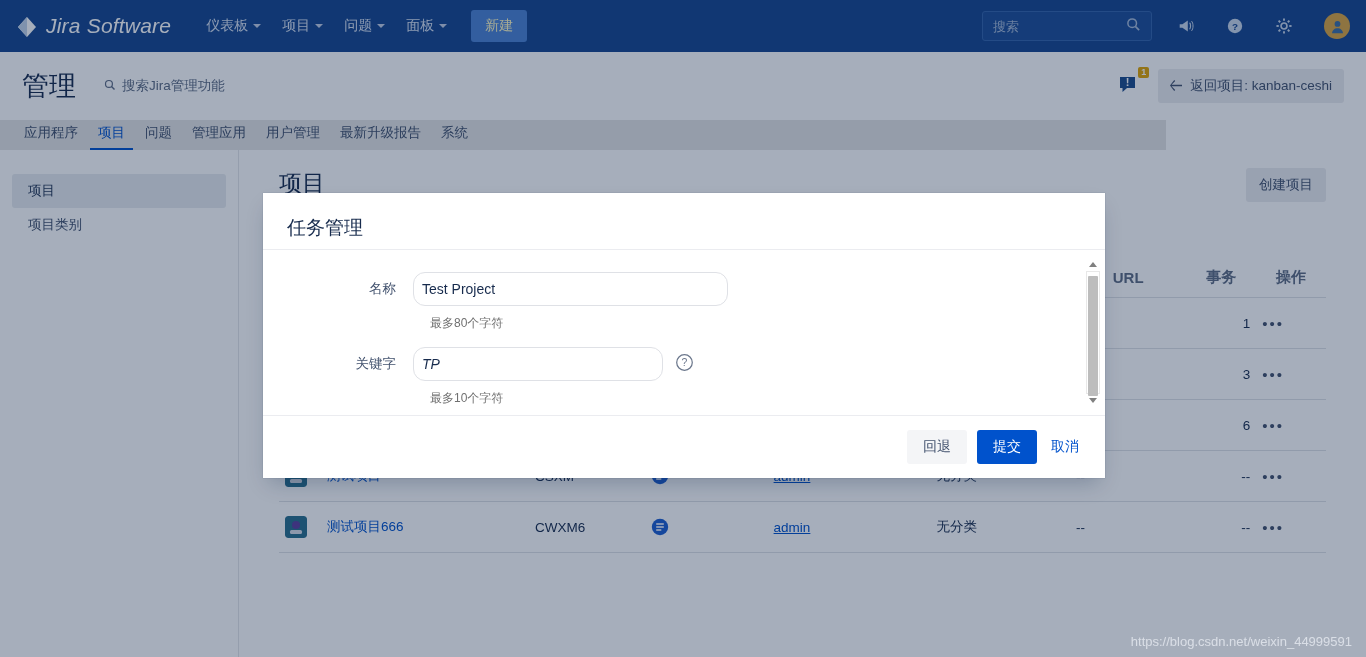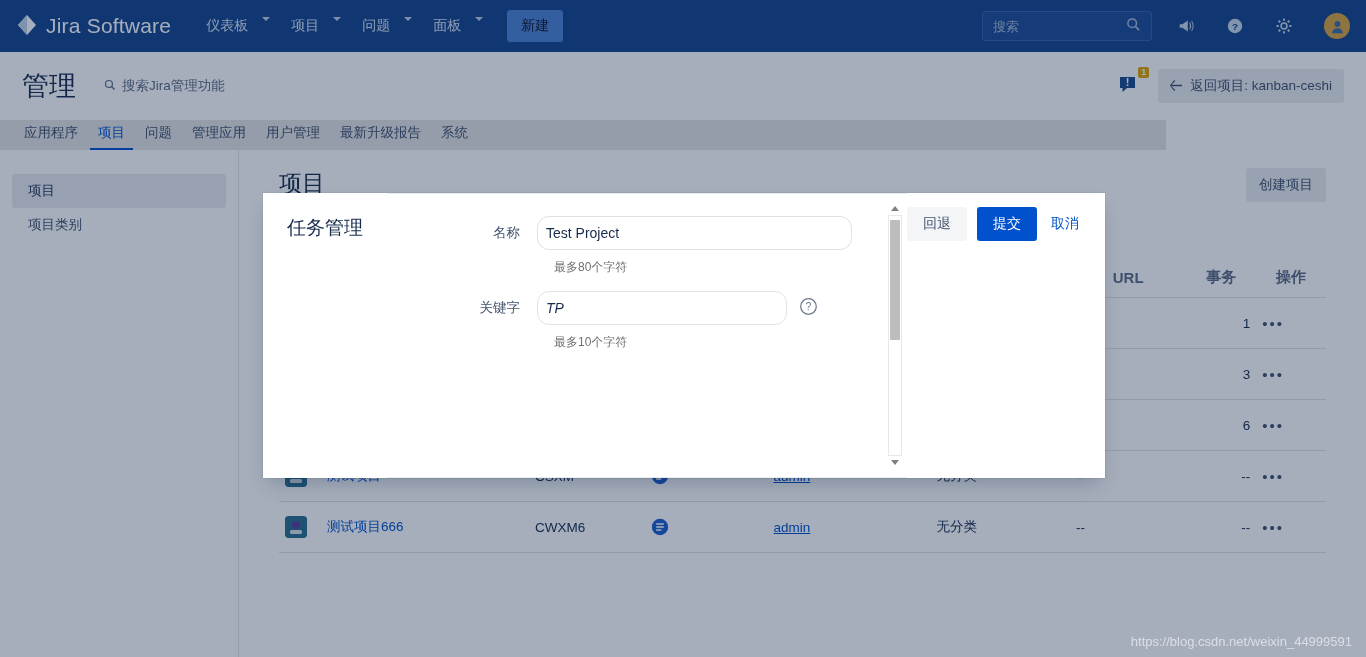--- a/index.html
+++ b/index.html
@@ -8,33 +8,33 @@
     width:1366px; height:657px;
     font-family:"Liberation Sans","DejaVu Sans",sans-serif;
     background:#fff; overflow:hidden; position:relative;
   }
 
   
   #topnav{
     position:absolute; left:0; top:0; width:1366px; height:52px;
     background:#16468f; display:flex; align-items:center; z-index:5;
   }
-  .logo-wrap{ display:flex; align-items:flex-start; margin-left:16px; gap:8px; }
+  .logo-wrap{ display:flex; align-items:flex-end; margin-left:16px; gap:8px;font-style:italic; }
   .logo-diamond{ width:22px; height:22px; position:relative; }
   .logo-diamond svg{ display:block; }
   .logo-text{ color:#fff; font-size:21px; letter-spacing:.2px; }
   .nav-items{ display:flex; align-items:center; margin-left:26px; gap:3px; }
   .nav-item{
     color:#d7e0f0; font-size:14px; padding:7px 9px; border-radius:3px;
-    display:flex; align-items:flex-start; gap:14px; cursor:pointer; white-space:nowrap;
+    display:flex; align-items:center; gap:5px; cursor:pointer; white-space:nowrap;
   }
   .caret{ width:0;height:0;border-left:4px solid transparent;border-right:4px solid transparent;
     border-top:4px solid #c2cee4; display:inline-block; }
   .nav-create{
-    background:#4c82d3; color:#0f172a; font-size:14px; padding:7px 14px;
+    background:#4c82d3; color:#fef9c3; font-size:14px; padding:7px 14px;
     border-radius:3px; margin-left:12px; cursor:pointer;
   }
   .nav-right{ margin-left:auto; display:flex; align-items:center; gap:19px; padding-right:16px; }
   .search-box{
     width:170px; height:30px; background:#1d4e98; border:1px solid #3465ad; border-radius:3px;
     display:flex; align-items:center; padding:0 8px; position:relative;
   }
   .search-box input{
     background:transparent; border:0; outline:0; color:#cfdcef; font-size:13px;
     width:135px; font-family:inherit;
@@ -103,21 +103,21 @@
   .type-ico{ width:18px;height:18px;display:block;}
 
   
   #overlay{
     position:absolute; left:0; top:0; width:1366px; height:657px;
     background:rgba(9,30,66,.36); z-index:40;
   }
   #modal{
     position:absolute; left:263px; top:193px; width:842px; height:285px;
     background:#fff; z-index:50; box-shadow:0 0 1px rgba(9,30,66,.31),0 10px 20px -6px rgba(9,30,66,.25);
-    display:flex; flex-direction:row;
+    display:flex; flex-direction:column;
   }
   .modal-head{ padding:22px 24px 0 24px; height:56px;}
   .modal-title{ font-size:19px; color:#172b4d; }
   .modal-body{
     flex:1; border-top:1px solid #ebecf0; border-bottom:1px solid #ebecf0;
     position:relative; overflow:hidden; padding:22px 0 0 0;
   }
   .frow{ display:flex; align-items:center; margin-bottom:2px; }
   .flabel{
     width:150px; text-align:right; padding-right:17px; font-size:13.5px; color:#42526e;

